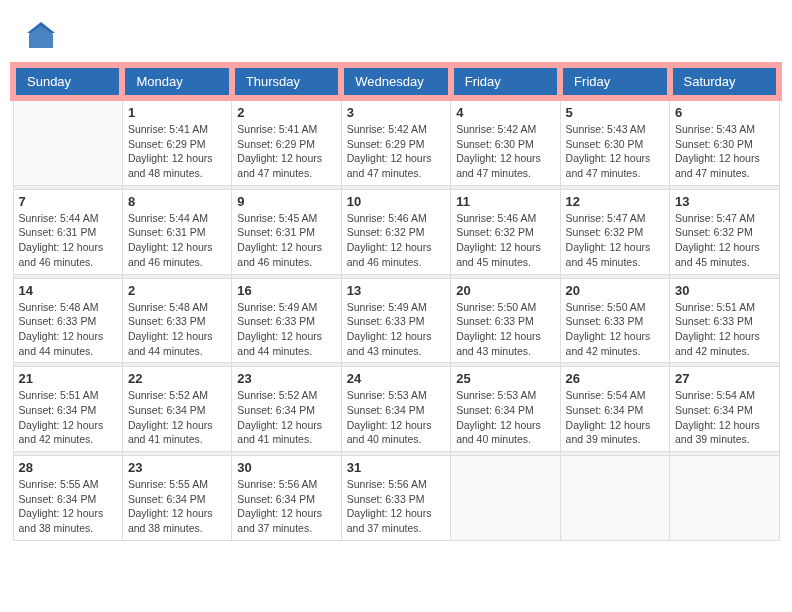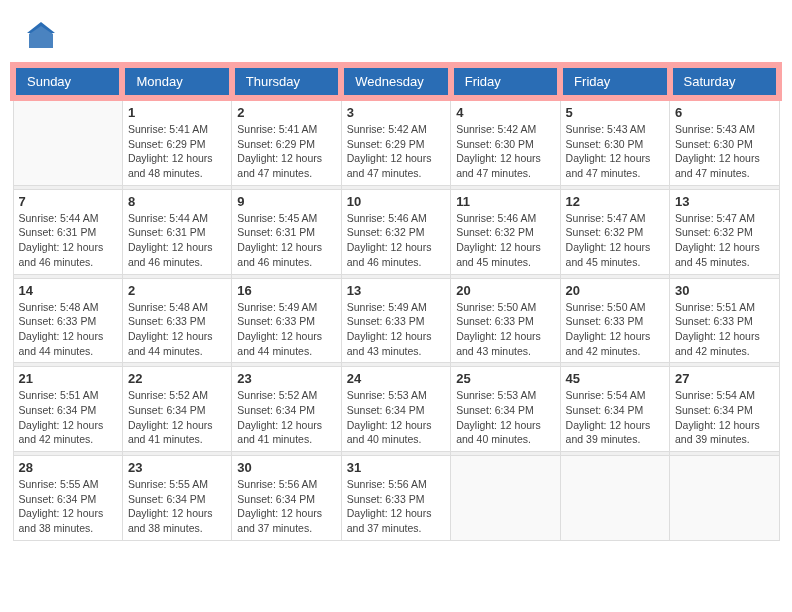--- a/index.html
+++ b/index.html
@@ -259,21 +259,21 @@
         </td>
         <td>
           <span class="day-number">24</span>
           <div class="day-info">Sunrise: 5:53 AM<br>Sunset: 6:34 PM<br>Daylight: 12 hours and 40 minutes.</div>
         </td>
         <td>
           <span class="day-number">25</span>
           <div class="day-info">Sunrise: 5:53 AM<br>Sunset: 6:34 PM<br>Daylight: 12 hours and 40 minutes.</div>
         </td>
         <td>
-          <span class="day-number">45</span>
+          <span class="day-number">26</span>
           <div class="day-info">Sunrise: 5:54 AM<br>Sunset: 6:34 PM<br>Daylight: 12 hours and 39 minutes.</div>
         </td>
         <td>
           <span class="day-number">27</span>
           <div class="day-info">Sunrise: 5:54 AM<br>Sunset: 6:34 PM<br>Daylight: 12 hours and 39 minutes.</div>
         </td>
       </tr>
       <tr class="row-separator">
         <td></td>
         <td></td>

